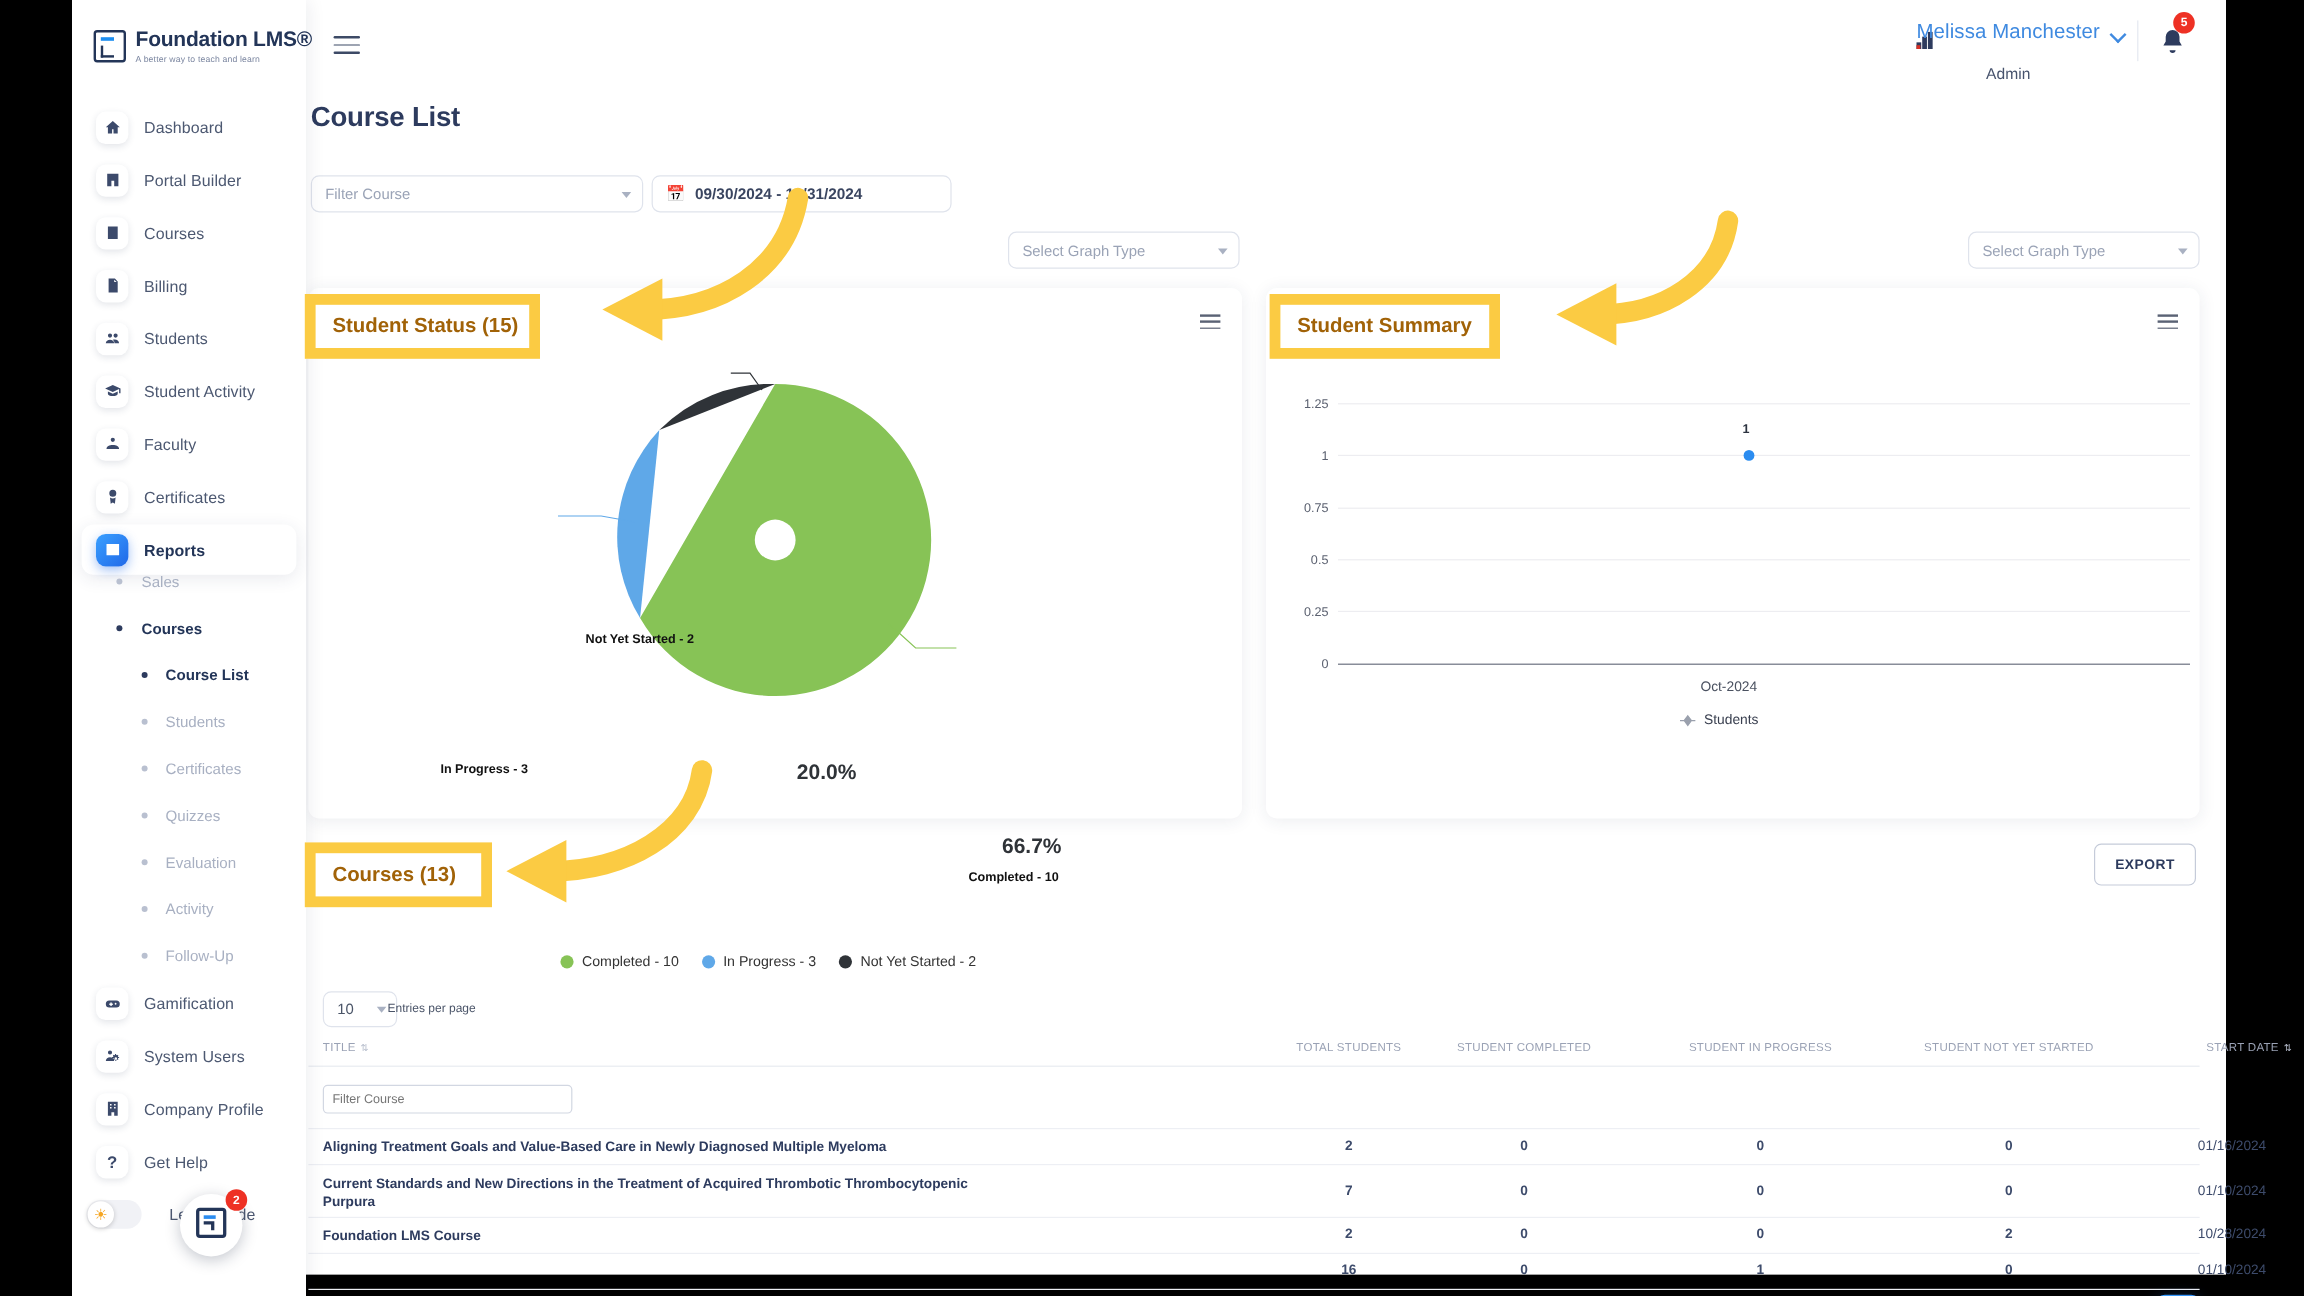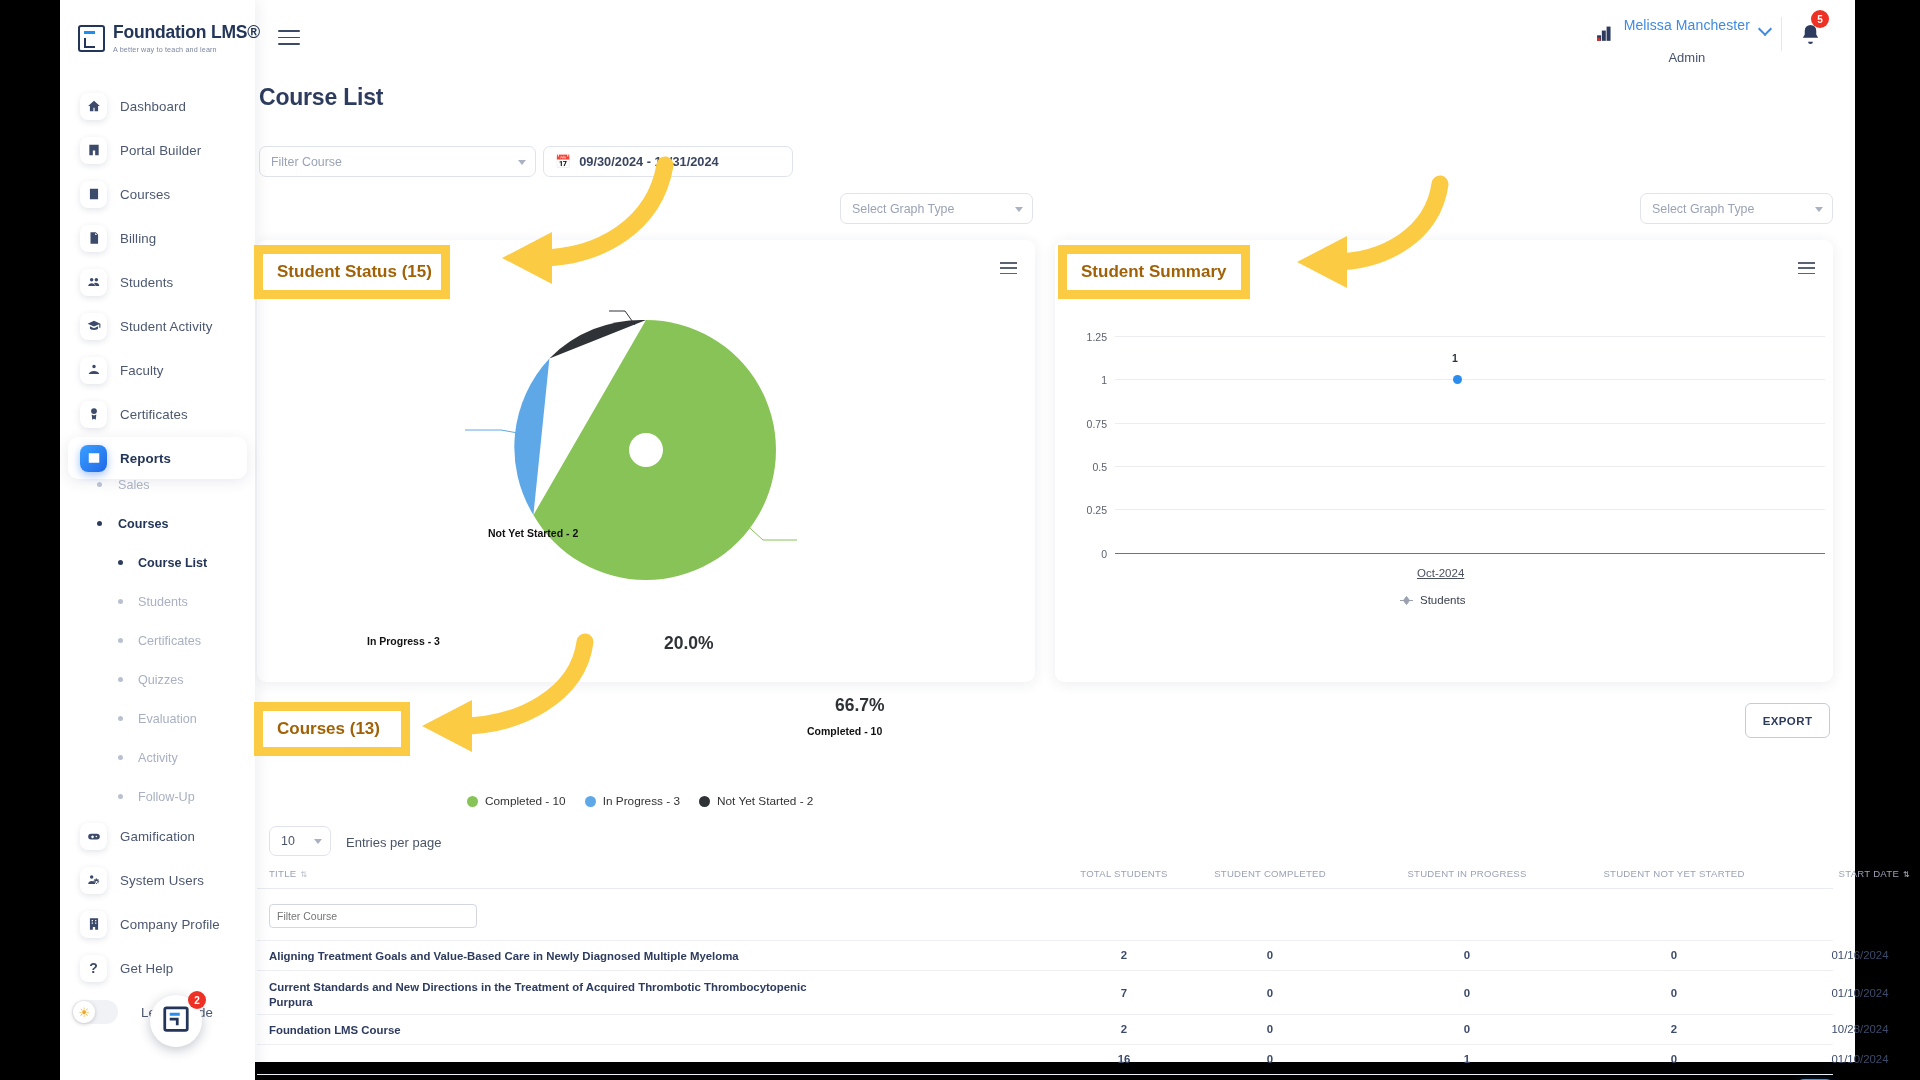--- a/index.html
+++ b/index.html
@@ -65,21 +65,21 @@
   .sub-item.cur .dot { background:#2d3b5e; }
   .sub-item.cur .lbl { color:#233558; font-weight:bold; }
   .lvl1 .dot { margin-left:37px; margin-right:16px; }
   .lvl2 .dot { margin-left:58px; margin-right:15px; }
 
   
   .topbar { position:absolute; left:255px; top:0; width:1600px; height:68px; background:#fff; z-index:4;}
   .hamburger { position:absolute; left:23px; top:30px; width:22px; cursor:pointer; }
   .hamburger span { display:block; height:1.7px; background:#3d4a66; margin-bottom:5px; border-radius:2px;}
   .user-box { position:absolute; right:105px; top:17px; text-align:center; cursor:pointer;}
-  .user-name { font-size:14px; color:#3f8ae0; letter-spacing:.1px; white-space:nowrap;}
+  .user-name { font-size:17px; color:#3f8ae0; letter-spacing:.1px; white-space:nowrap;}
   .user-role { font-size:13px; color:#47536d; margin-top:17px;}
   .caret-dn { position:absolute; right:84px; top:24px; width:11px; height:6px; cursor:pointer;}
   .caret-dn:after{ content:""; position:absolute; left:0; top:0; width:8px; height:8px;
     border-right:2px solid #3f8ae0; border-bottom:2px solid #3f8ae0; transform:rotate(45deg); }
   .vdiv { position:absolute; right:73px; top:17px; width:1px; height:34px; background:#e4e8f0; }
   .chart-ico { position:absolute; right:240px; top:25px; width:20px; height:19px; cursor:pointer;}
   .bell-wrap { position:absolute; right:33px; top:22px; cursor:pointer;}
   .badge {
     position:absolute; right:-7px; top:-12px; min-width:18px; height:18px; border-radius:50%;
     background:#ee3124; color:#fff; font-size:10px; font-weight:bold;
@@ -477,42 +477,42 @@
         <div class="gline" style="left:60px; top:96px;  width:710px;"></div>
         <div class="gline" style="left:60px; top:139px; width:710px;"></div>
         <div class="gline" style="left:60px; top:183px; width:710px;"></div>
         <div class="gline" style="left:60px; top:226px; width:710px;"></div>
         <div class="gline" style="left:60px; top:269px; width:710px;"></div>
         <div class="axisline" style="left:60px; top:313px; width:710px;"></div>
 
         <div style="position:absolute; left:398px; top:135px; width:9px; height:9px; border-radius:50%; background:#2b8cf0;"></div>
         <div style="position:absolute; left:397px; top:112px; font-size:10.5px; font-weight:bold; color:#2c3340;">1</div>
 
-        <div class="xlab" style="left:362px; top:327px;text-decoration:underline;">Oct-2024</div>
+        <div class="xlab" style="left:362px; top:327px;">Oct-2024</div>
 
         <div class="lg-students" style="left:345px; top:354px;">
           <svg width="13" height="11">
               <path d="M0 5.5h13M6.5 1.5 9.5 5.5 6.5 9.5 3.5 5.5z" stroke="#9aa0ad" fill="#9aa0ad" stroke-width="1"></path>
             </svg>
           <span>Students</span>
         </div>
       </div>
     </div>
 
     <div class="export-btn" style="left:1490px; top:635px;">
       <span>EXPORT</span>
     </div>
 
     <div style="position:absolute; left:2px; top:690px; width:1576px; height:300px;">
 
       <div class="sel" style="left:12px; top:68px; width:62px; height:30px;">
         <span class="ph" style="color:#4b5568;">10</span>
         <span class="tri" style="right:8px; top:12px;"></span>
       </div>
-      <div style="position:absolute; left:89px; top:77px; font-size:13px; color:#4a5468;">Entries per page</div>
+      <div style="position:absolute; left:66px; top:77px; font-size:10px; color:#4a5468;">Entries per page</div>
 
       <div class="tbl" style="top:110px;">
         <div class="th" style="left:12px;">
           <span>TITLE</span><span class="sortico">⇅</span>
         </div>
         <div class="th" style="left:812px; width:110px; text-align:center;">TOTAL STUDENTS</div>
         <div class="th" style="left:948px; width:130px; text-align:center;">STUDENT COMPLETED</div>
         <div class="th" style="left:1145px; width:130px; text-align:center;">STUDENT IN PROGRESS</div>
         <div class="th" style="left:1337px; width:160px; text-align:center;">STUDENT NOT YET STARTED</div>
         <div class="th" style="left:1553px; width:100px; text-align:right;">

